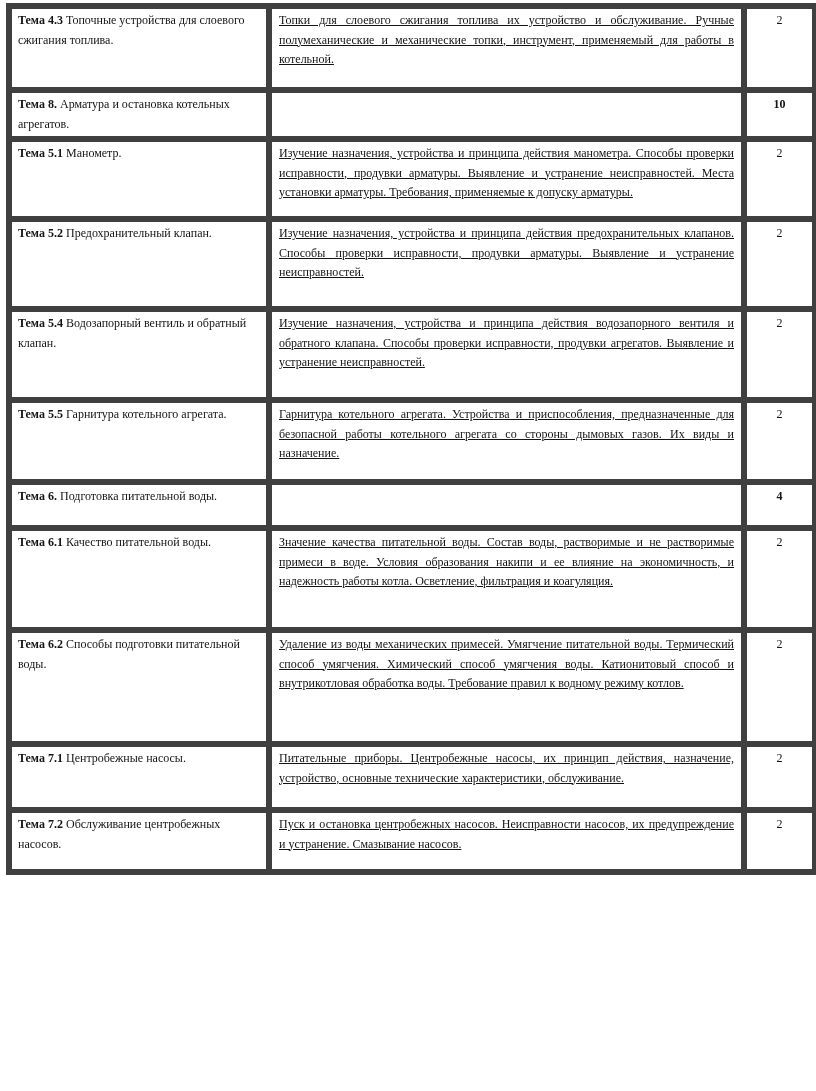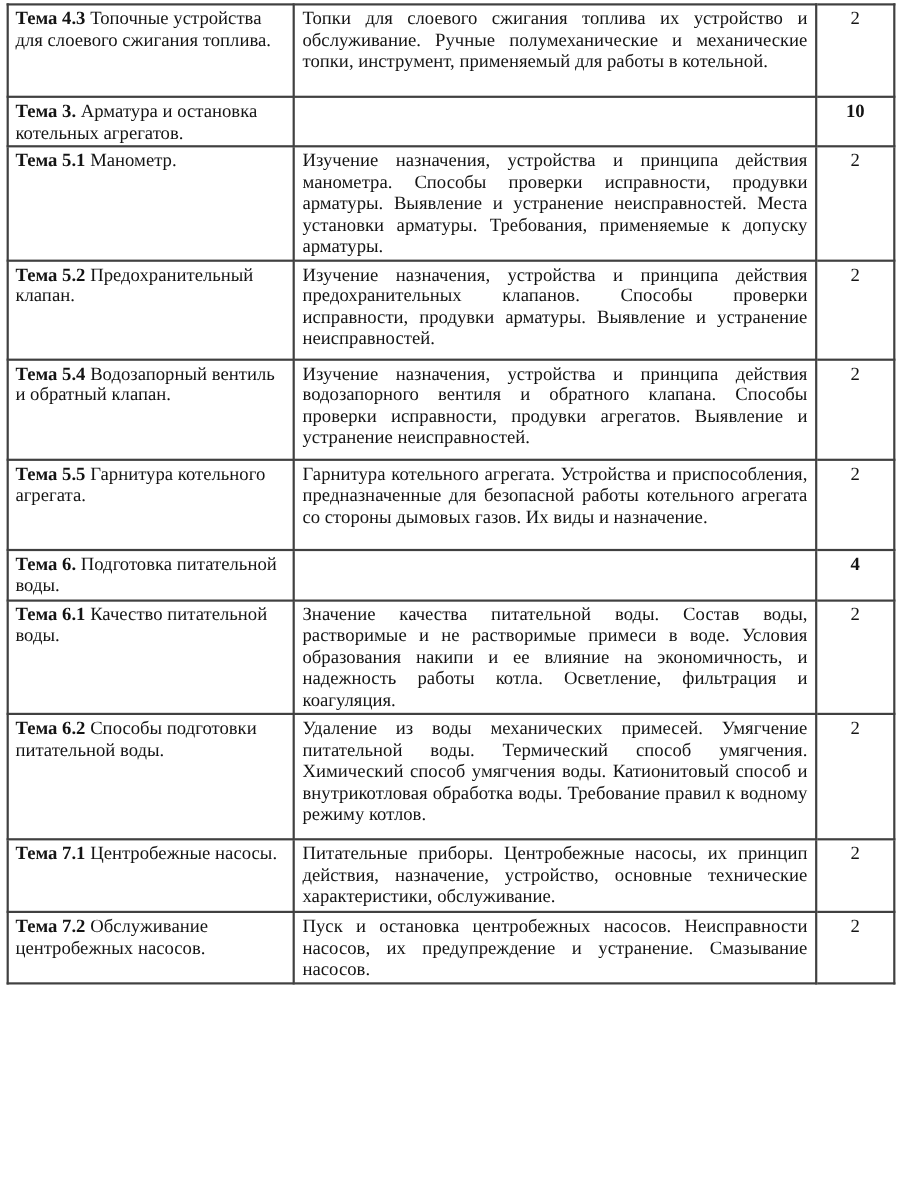--- a/index.html
+++ b/index.html
@@ -17,34 +17,35 @@
   }
   table.syllabus {
     position: absolute;
     left: 6px;
     top: 3px;
     width: 806px;
     border-collapse: collapse;
     table-layout: fixed;
   }
   table.syllabus td {
-    border: 2px solid #404040;
+    border: 6px solid #404040;
     vertical-align: top;
-    font-size: 17px;
+    font-size: 12px;
     line-height: 19.5px;
     overflow: hidden;
   }
   td.topic {
     padding: 2px 4px 2px 6px;
     text-align: left;
   }
   td.topic b { font-weight: bold; }
   td.desc {
     padding: 2px 7px 2px 7px;
     text-align: justify;
+    text-decoration: underline;
   }
   td.hours {
     padding: 2px 3px 2px 3px;
     text-align: center;
   }
   tr.section td.hours { font-weight: bold; text-align: center; }
 </style>
 </head>
 <body>
 
@@ -54,21 +55,21 @@
     <col style="width:475px">
     <col style="width:71px">
   </colgroup>
   <tbody>
     <tr style="height:84px">
       <td class="topic"><b>Тема 4.3</b><span> Топочные устройства для слоевого сжигания топлива.</span></td>
       <td class="desc">Топки для слоевого сжигания топлива их устройство и обслуживание. Ручные полумеханические и механические топки, инструмент, применяемый для работы в котельной.</td>
       <td class="hours">2</td>
     </tr>
     <tr class="section" style="height:45px">
-      <td class="topic"><b>Тема 3.</b><span> Арматура и остановка котельных агрегатов.</span></td>
+      <td class="topic"><b>Тема 8.</b><span> Арматура и остановка котельных агрегатов.</span></td>
       <td class="desc"></td>
       <td class="hours">10</td>
     </tr>
     <tr style="height:80px">
       <td class="topic"><b>Тема 5.1</b><span> Манометр.</span></td>
       <td class="desc">Изучение назначения, устройства и принципа действия манометра. Способы проверки исправности, продувки арматуры. Выявление и устранение неисправностей. Места установки арматуры. Требования, применяемые к допуску арматуры.</td>
       <td class="hours">2</td>
     </tr>
     <tr style="height:90px">
       <td class="topic"><b>Тема 5.2</b><span> Предохранительный клапан.</span></td>

